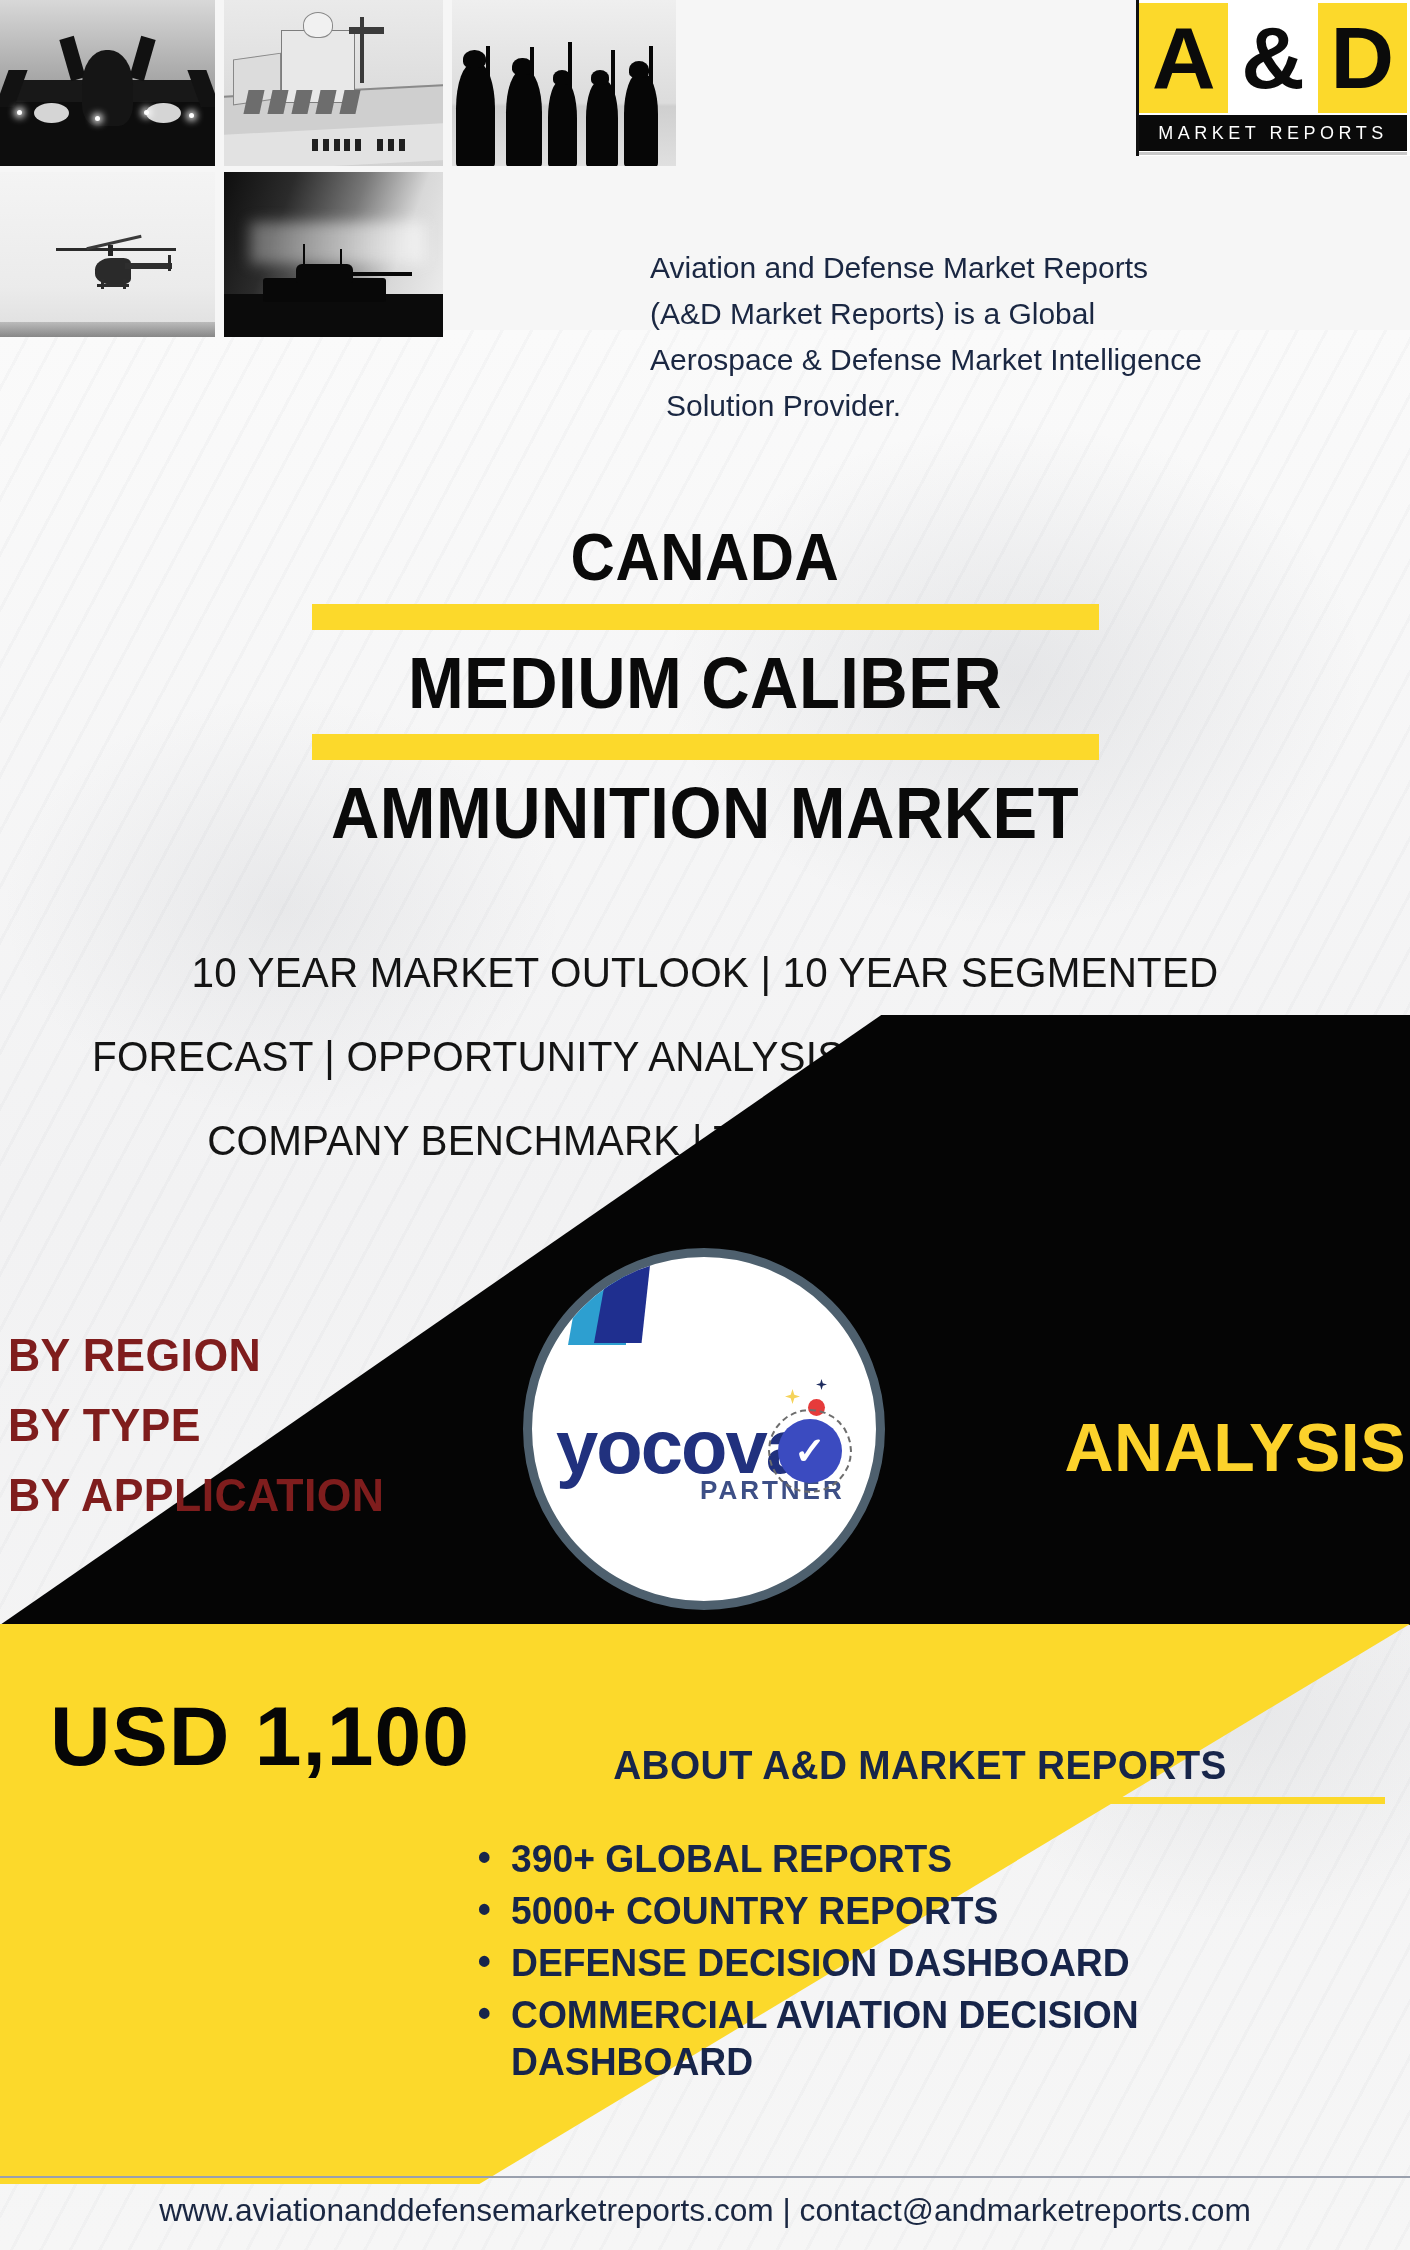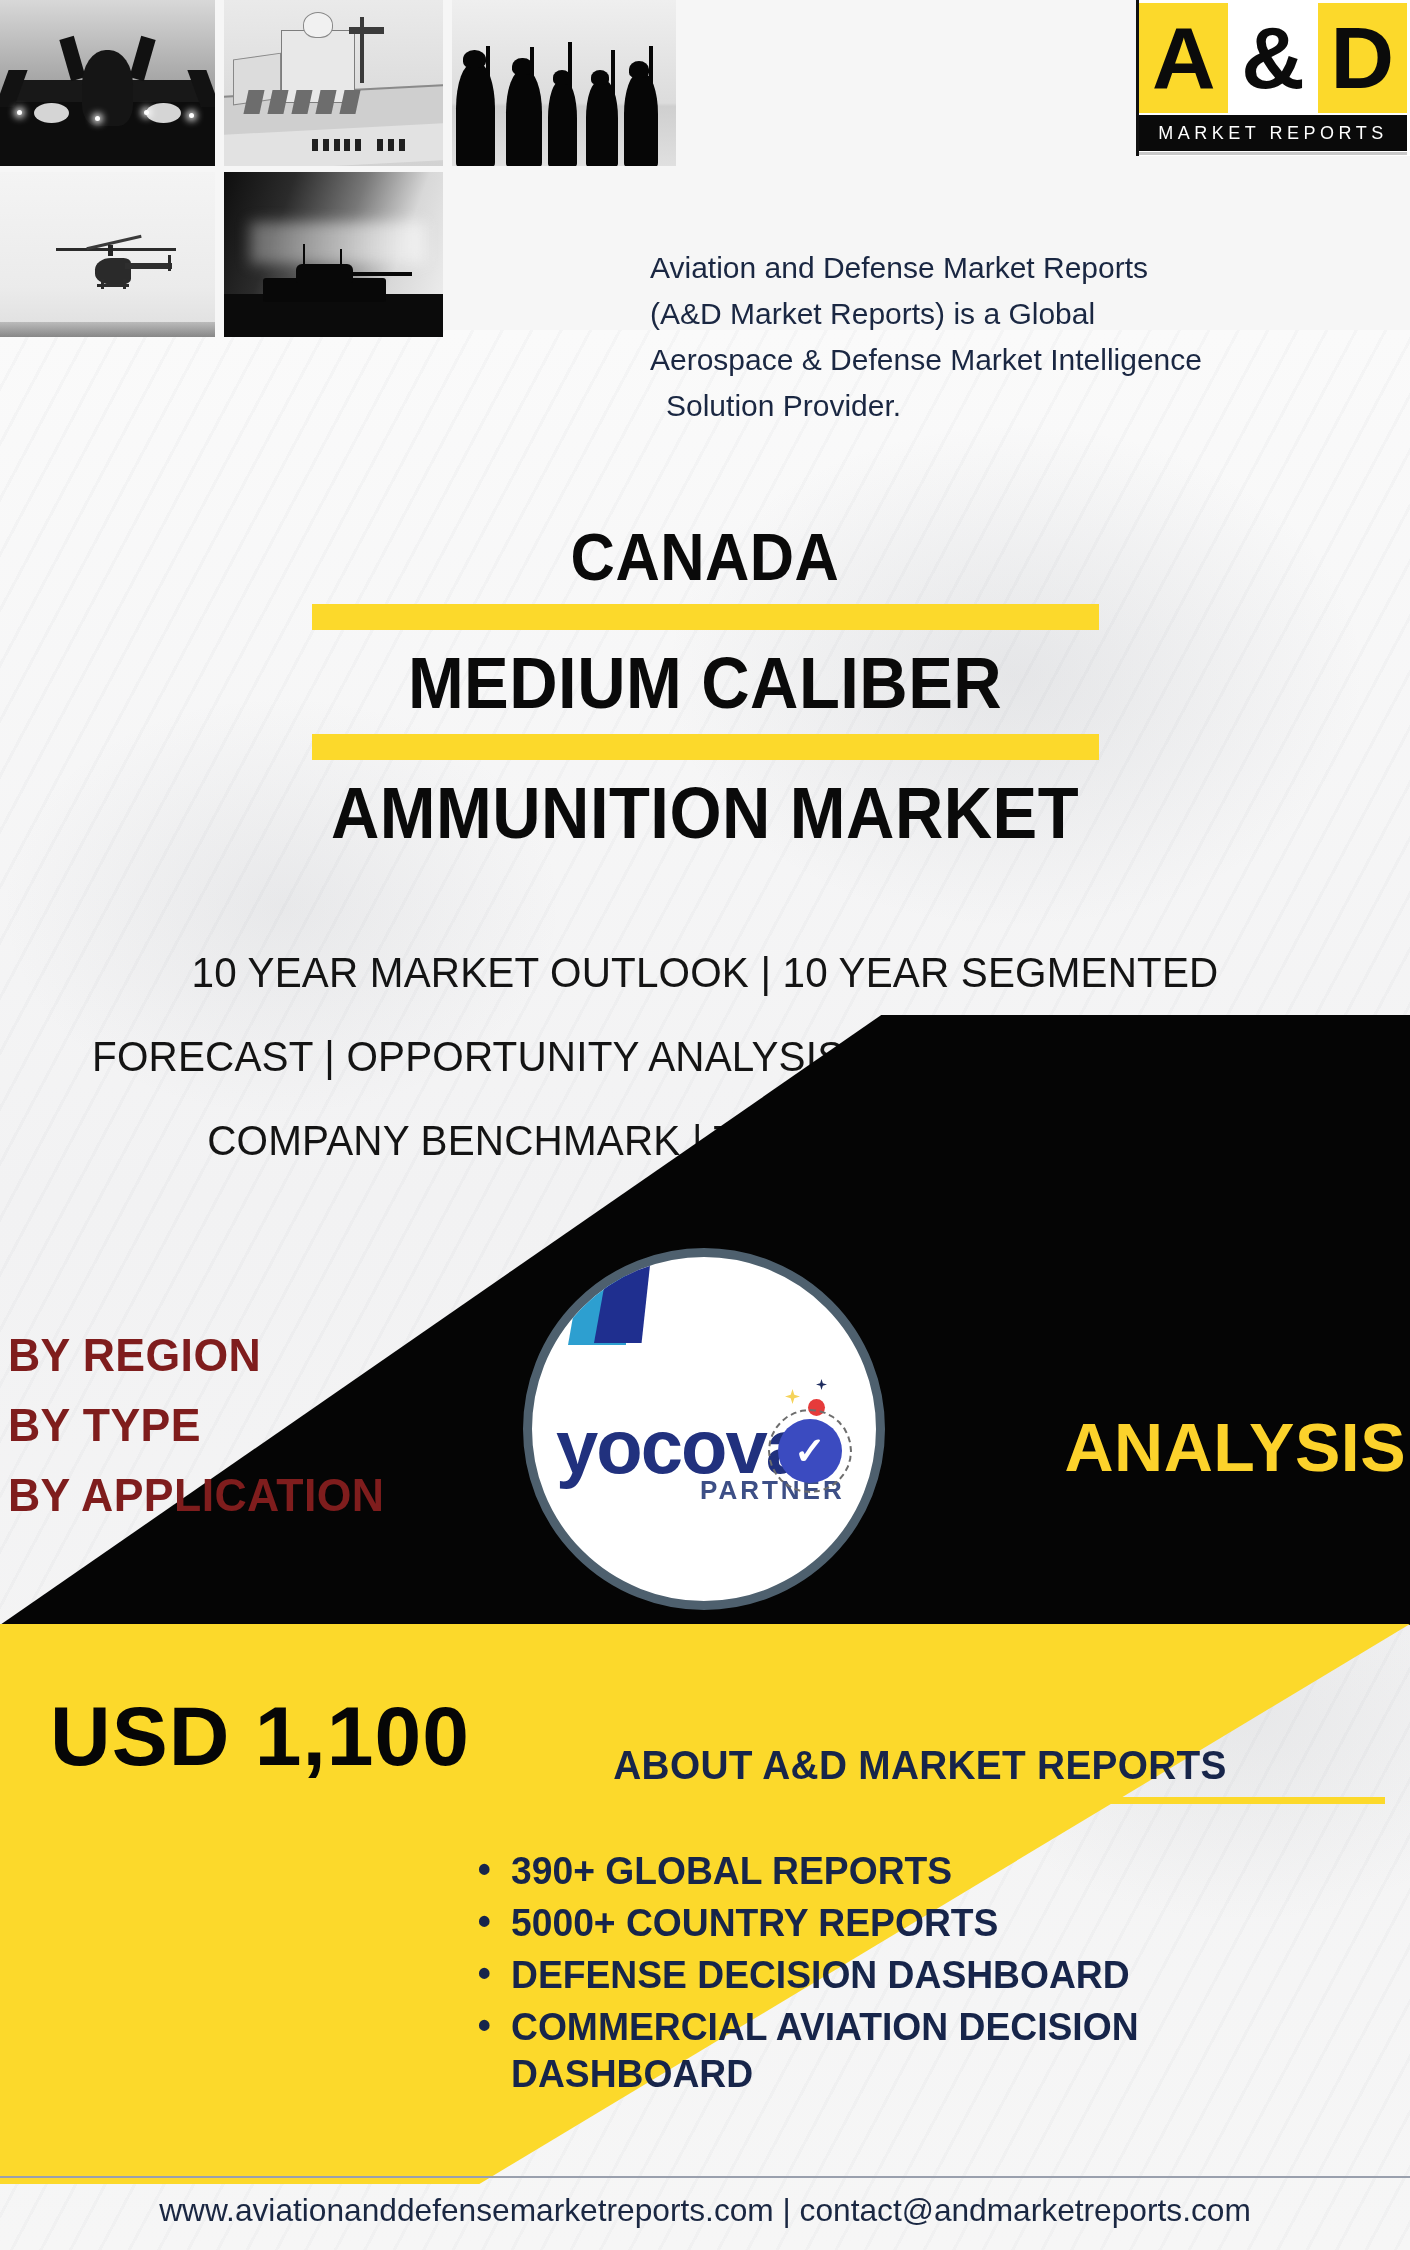--- a/index.html
+++ b/index.html
@@ -186,21 +186,21 @@
     font-family:"Liberation Sans",sans-serif;font-weight:700;
     font-size:84px;line-height:92px;letter-spacing:1px;
   }
 
   
   .about{position:absolute;left:455px;top:1740px;width:930px;}
   .about-h{color:#17254a;font-weight:700;font-size:40px;line-height:50px;
            letter-spacing:.3px;text-align:center;transform:scaleX(.97);
            font-family:"Liberation Sans",sans-serif;}
   .about-rule{width:100%;height:7px;background:#fcd92b;margin-top:7px;}
-  .about-list{margin-top:44px;padding-left:56px;list-style:none;}
+  .about-list{margin-top:32px;padding-left:56px;list-style:none;}
   .about-list li{position:relative;color:#17254a;font-weight:700;
                  font-size:38px;line-height:47px;margin-bottom:5px;
                  font-family:"Liberation Sans",sans-serif;transform:scaleX(.98);transform-origin:left;}
   .about-list li::before{content:"\2022";position:absolute;left:-34px;top:-2px;font-size:38px;color:#17254a;}
 
   
   .footer-rule{position:absolute;left:0;top:2176px;width:1410px;height:2px;background:#9aa0ad;}
   .footer{
     position:absolute;left:0;top:2188px;width:1410px;text-align:center;
     color:#1a2742;font-size:32px;line-height:44px;font-weight:400;

